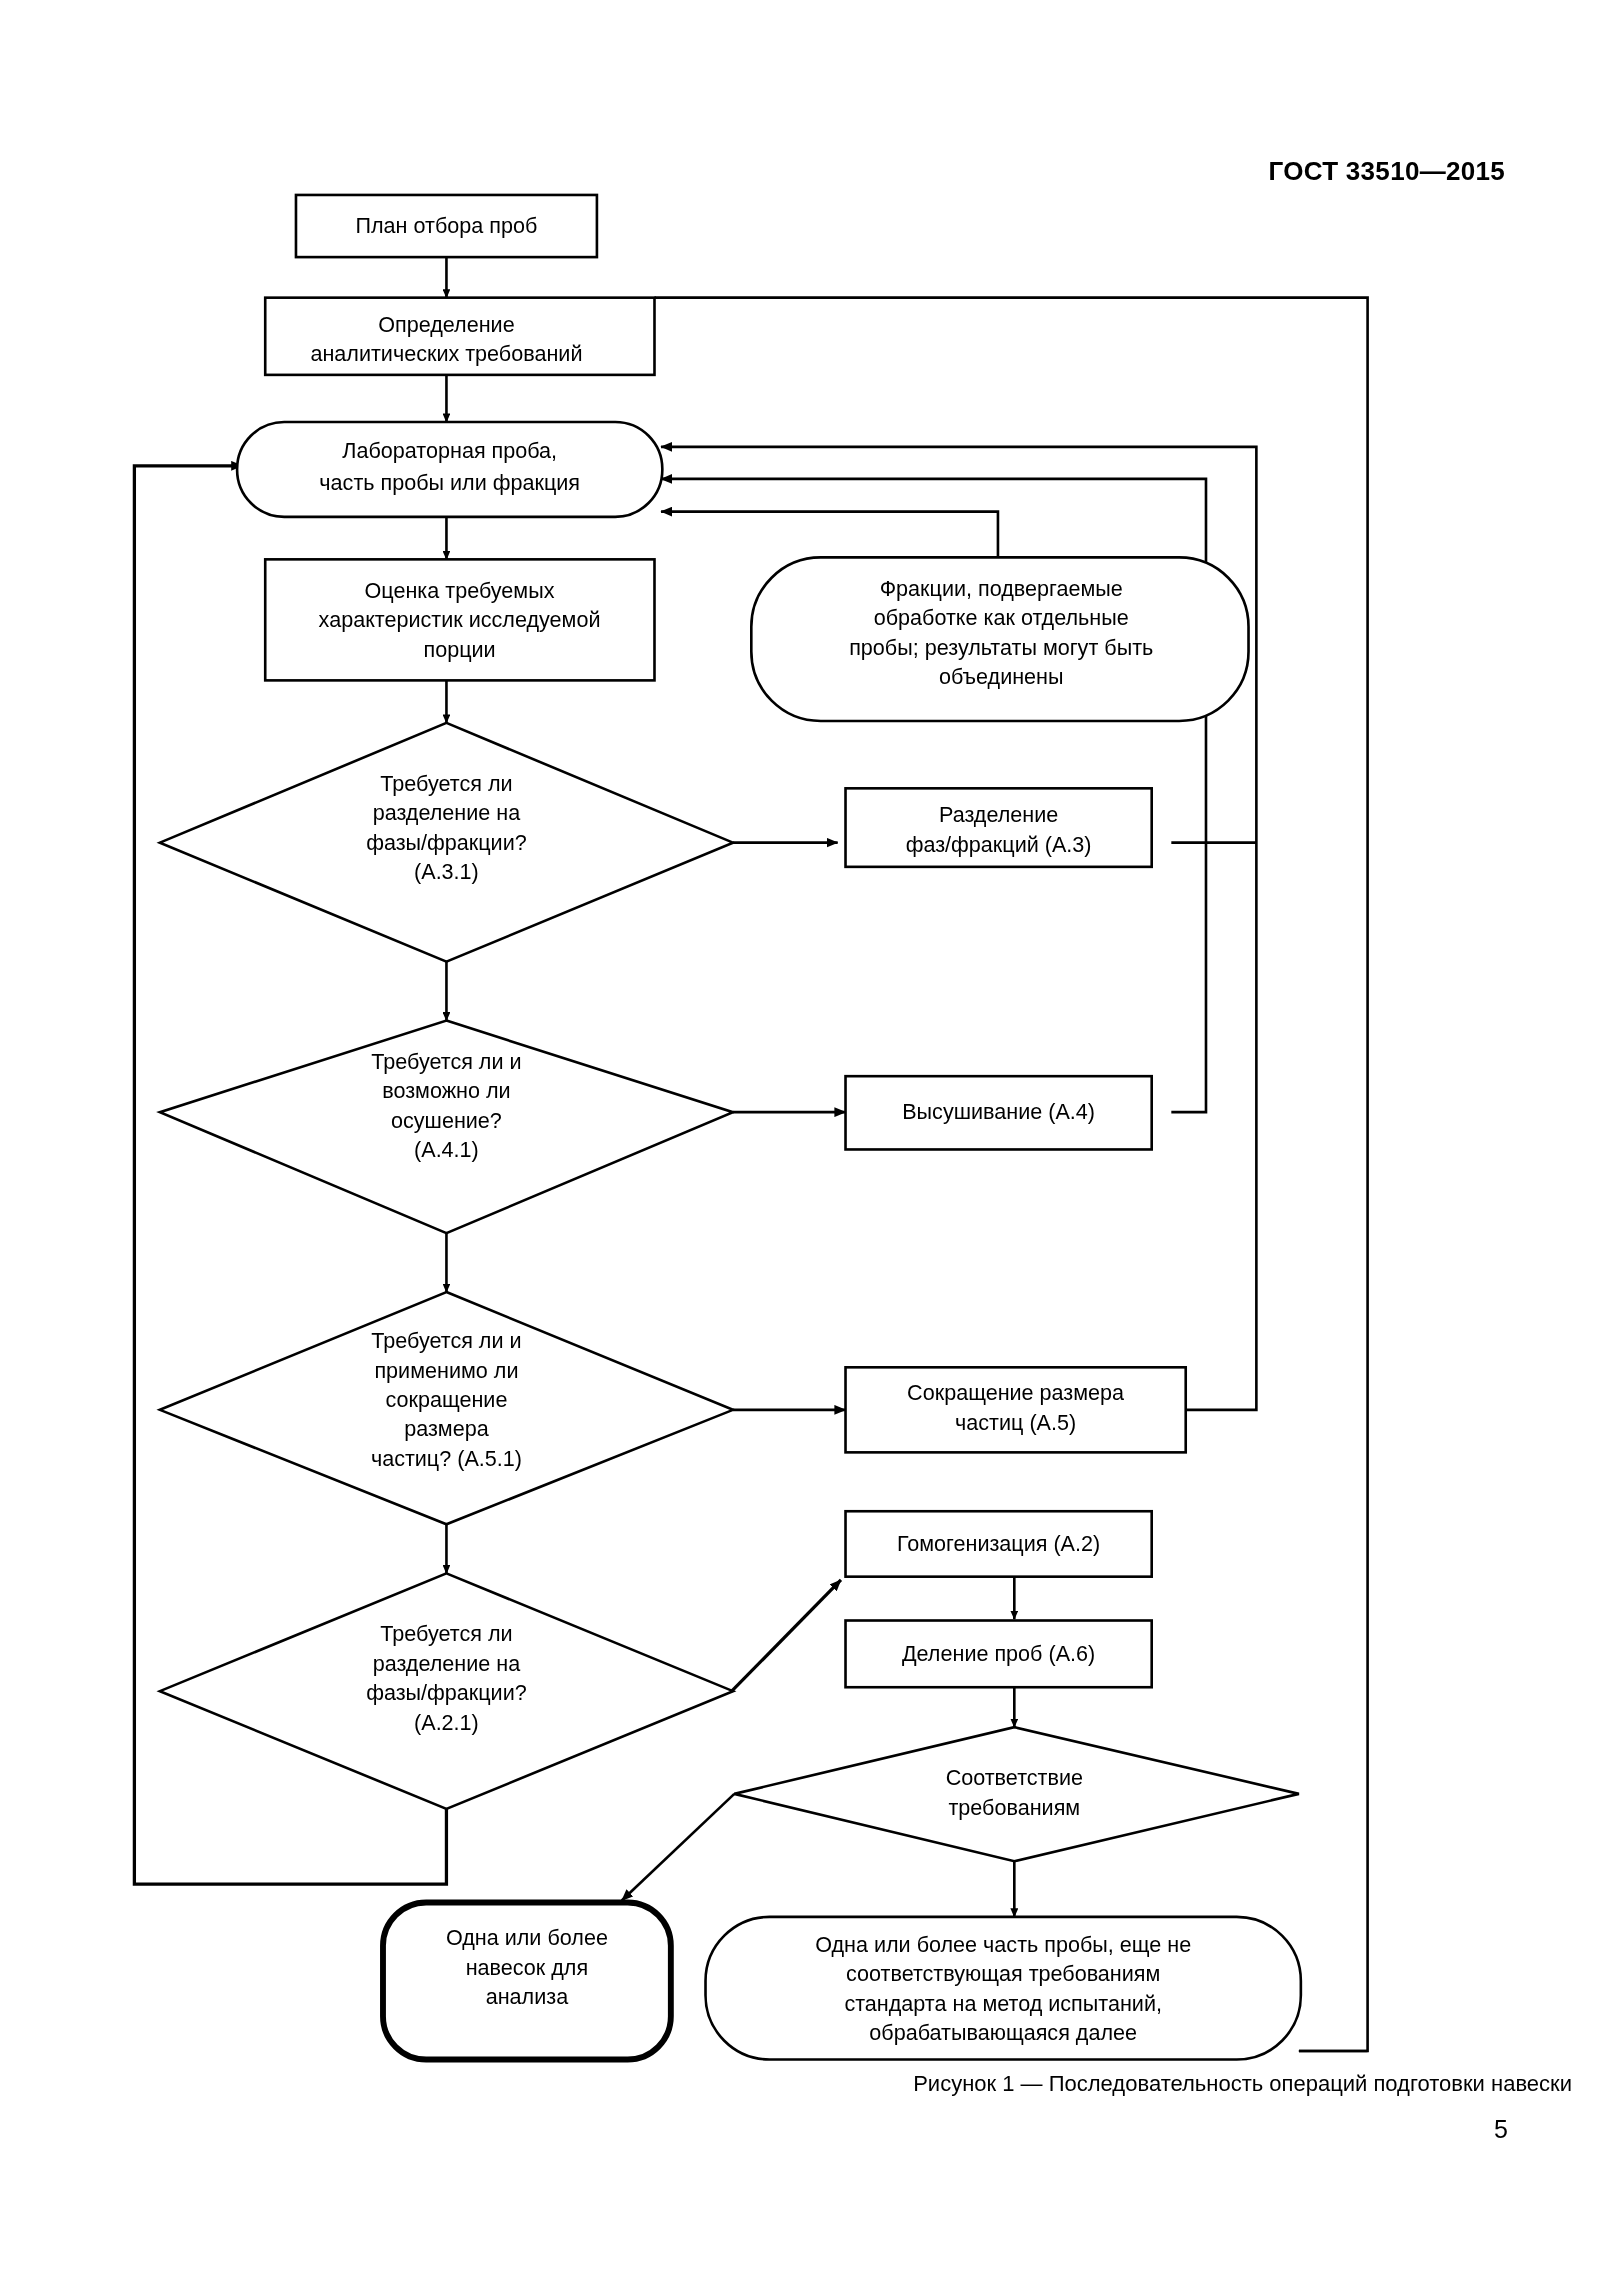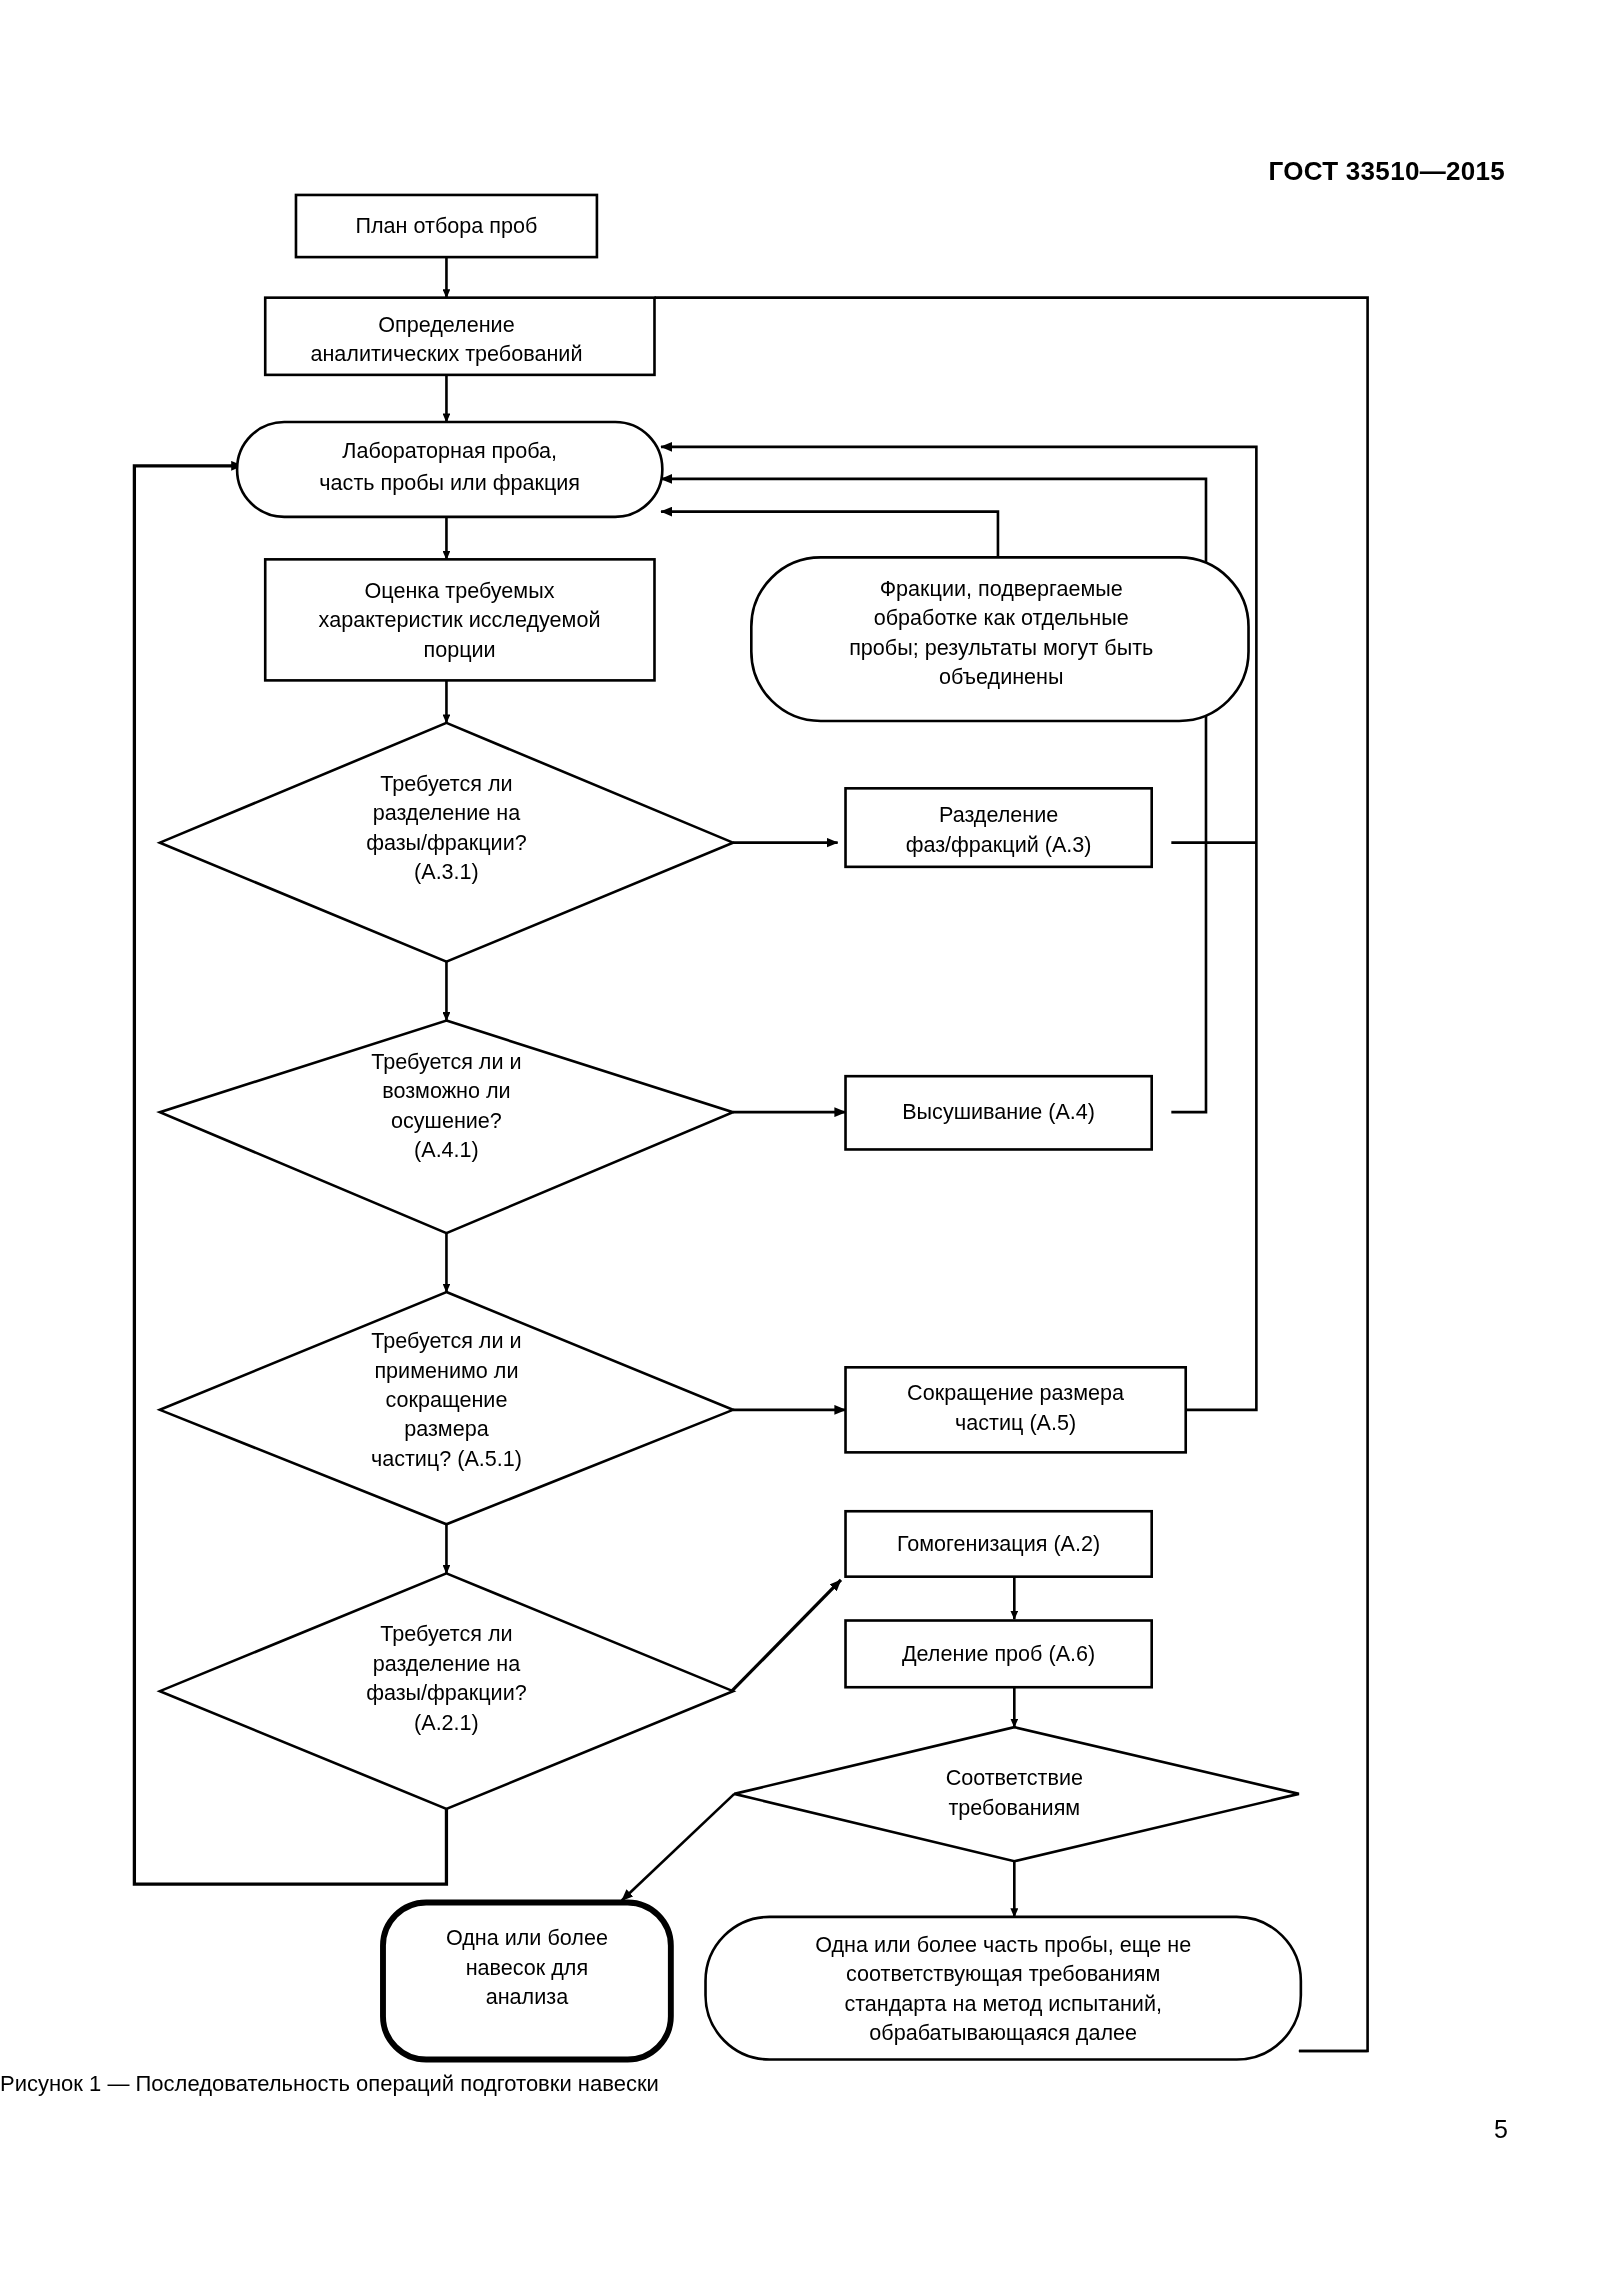--- a/index.html
+++ b/index.html
@@ -35,21 +35,21 @@
     right: 115px;
     top: 2115px;
     font-size: 25px;
     font-weight: normal;
   }
   #figure-caption {
     position: absolute;
     left: 0;
     top: 2071px;
     width: 1572px;
-    text-align: left;
+    text-align: right;
     font-size: 22px;
   }
   svg#flow {
     position: absolute;
     left: 0;
     top: 0;
   }
   .ftext {
     font-family: "Liberation Sans", sans-serif;
     font-size: 33px;

